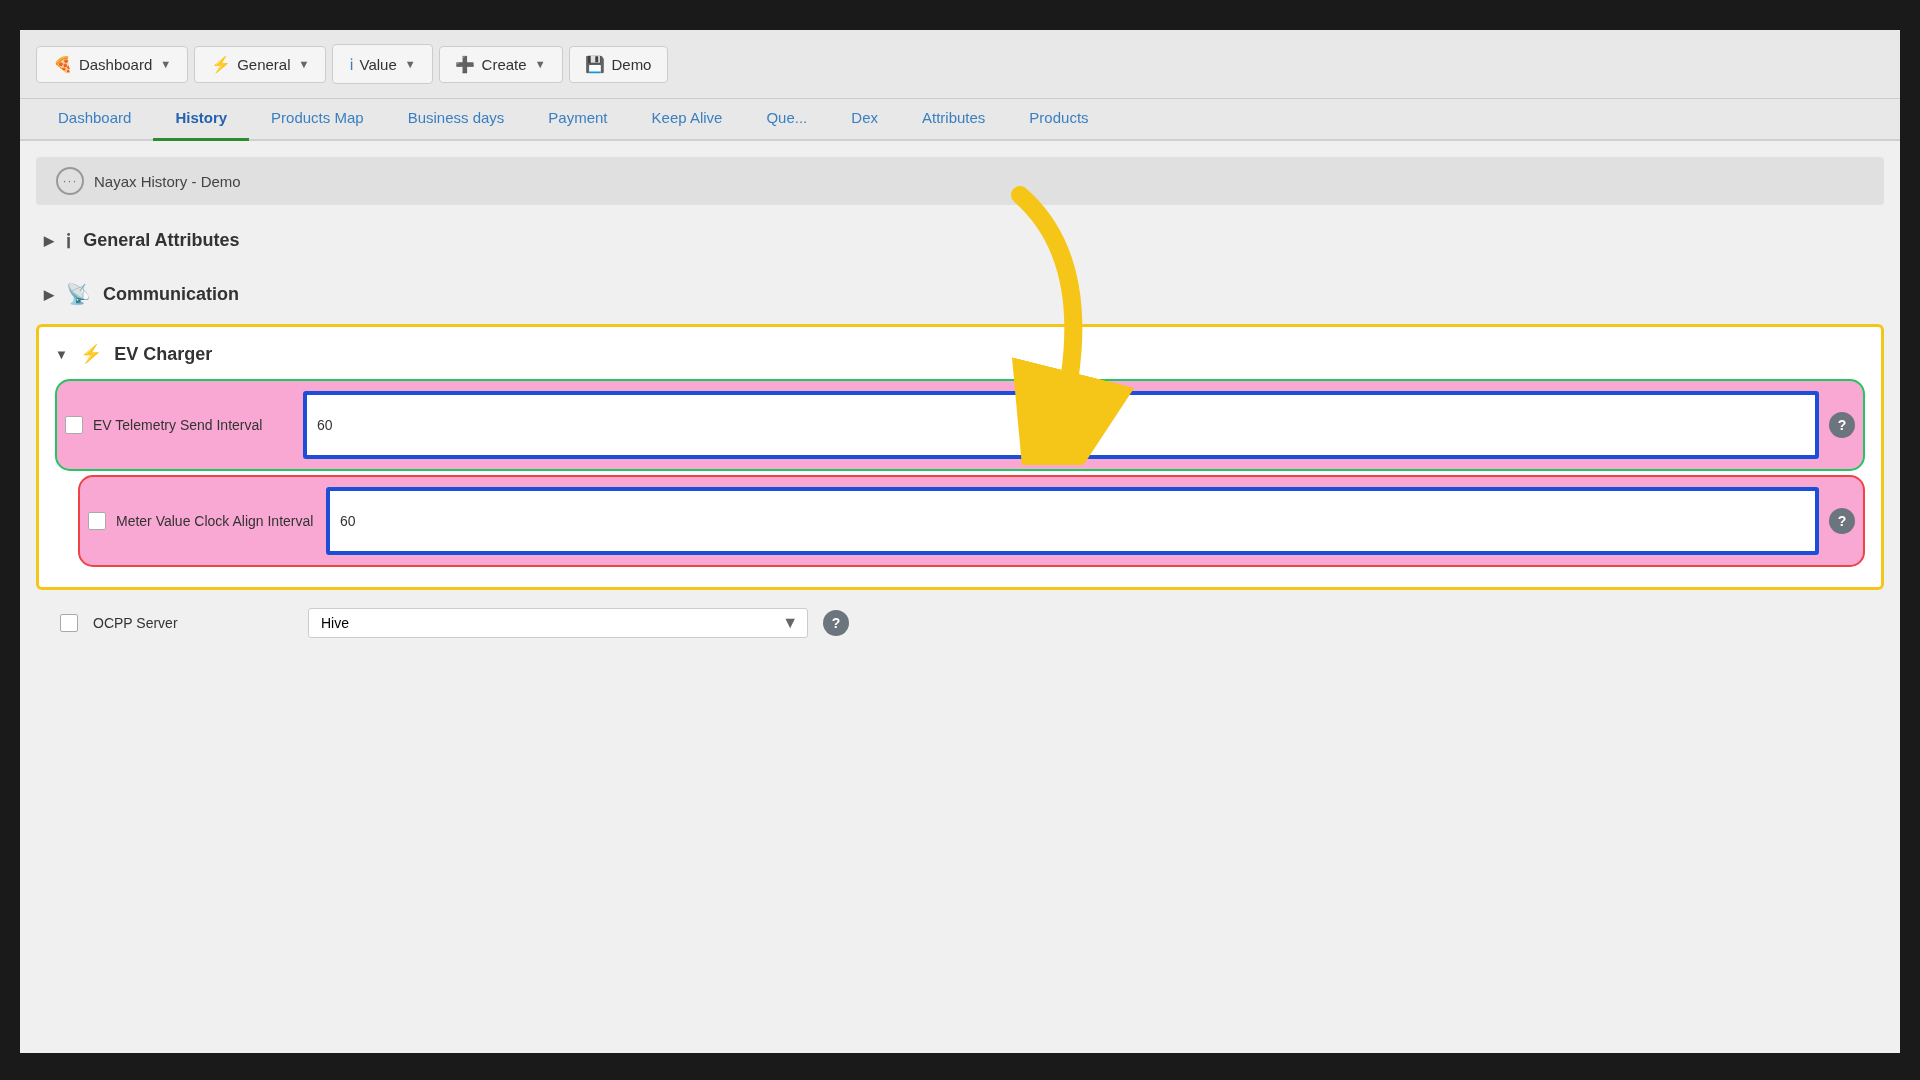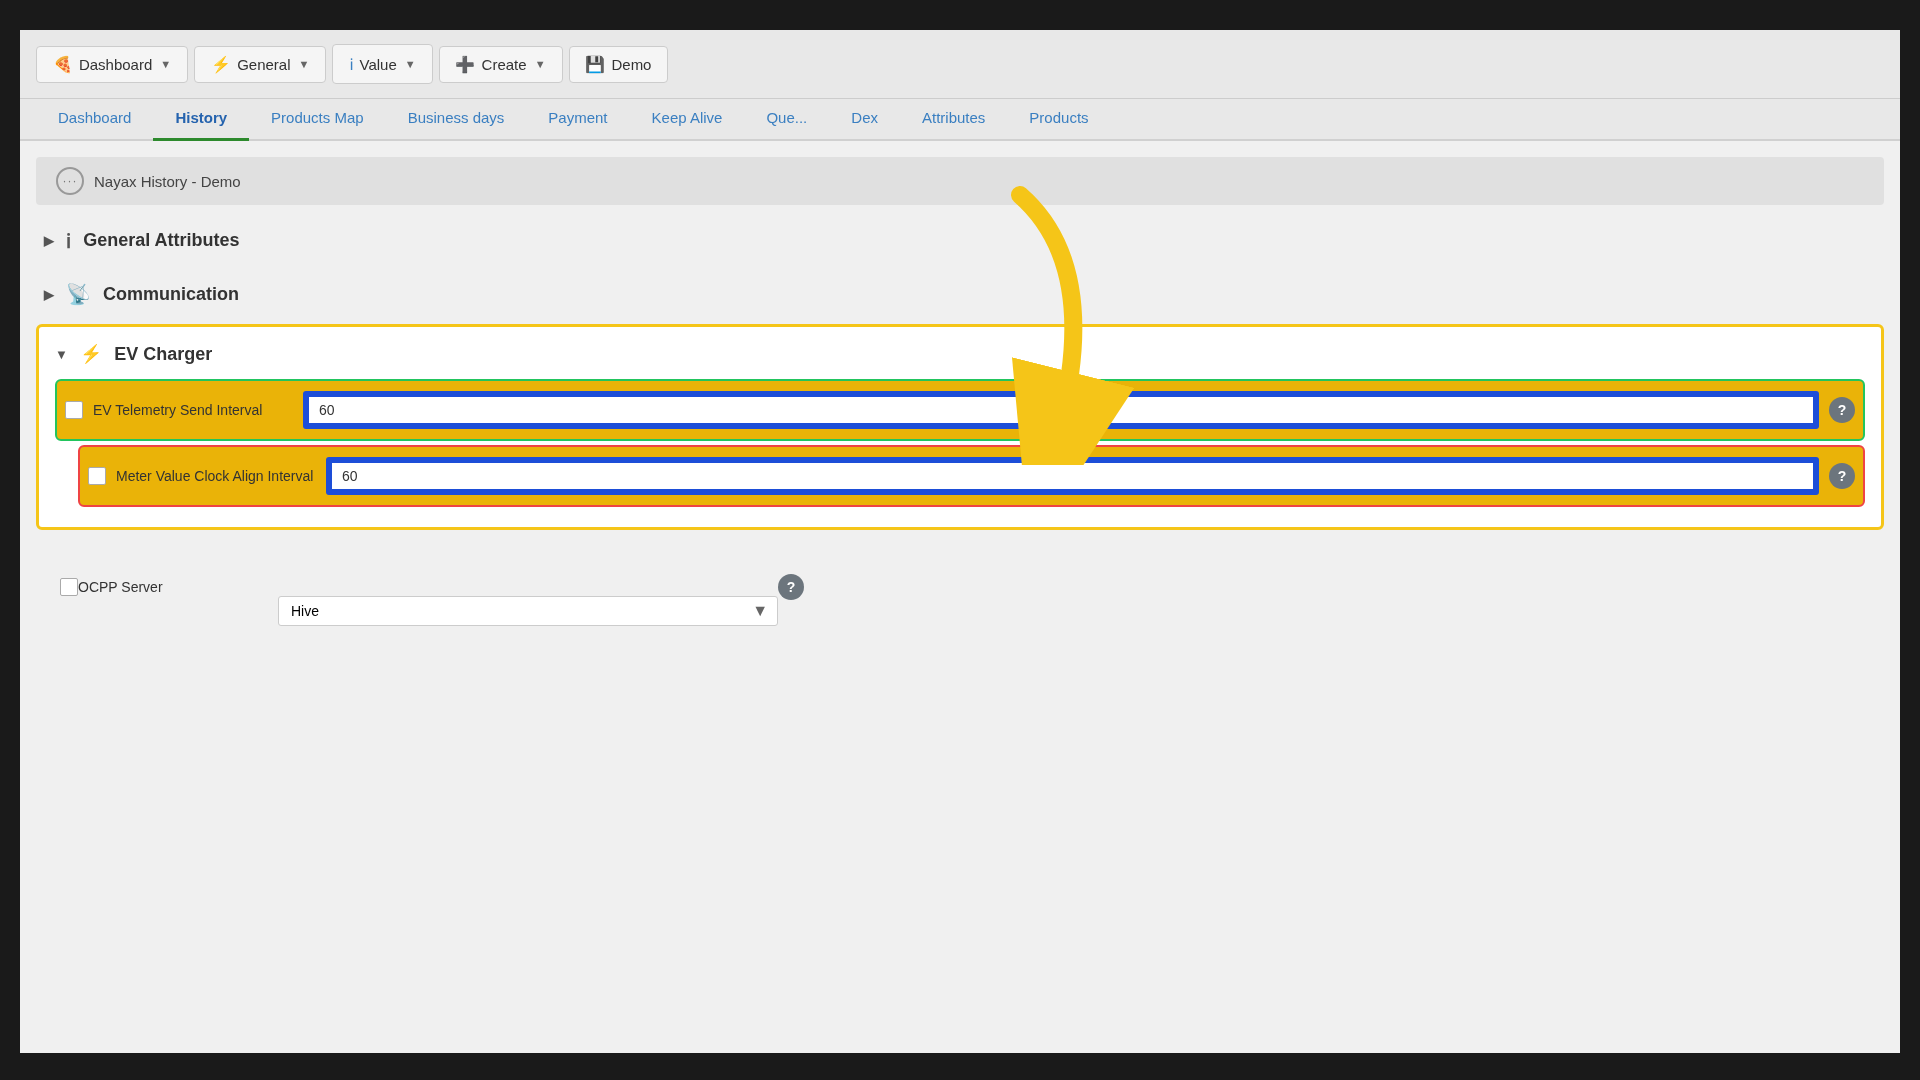--- a/index.html
+++ b/index.html
@@ -146,22 +146,22 @@
     }
     .ev-charger-header .chevron-icon { font-size: 13px; color: #555; }
     .ev-charger-header .ev-icon { color: #555; font-size: 18px; }
 
     
     .form-row {
       display: flex;
       align-items: center;
       padding: 10px 8px;
       margin-bottom: 4px;
-      border-radius: 6px;
-      background: #eab308;
+      border-radius: 15px;
+      background: #f9a8d4;
     }
     .form-row.green-border {
       border: 2px solid #22c55e;
     }
     .form-row.red-border {
       border: 2px solid #ef4444;
       margin-left: 23px;
     }
     .form-row .checkbox {
       width: 18px;
@@ -173,23 +173,23 @@
       flex-shrink: 0;
     }
     .form-row .field-label {
       font-size: 14px;
       color: #333;
       min-width: 200px;
       flex-shrink: 0;
     }
     .form-row .field-input {
       flex: 1;
-      border: 6px solid #1d4ed8;
+      border: 4px solid #1d4ed8;
       border-radius: 3px;
-      padding: 5px 10px;
+      padding: 22px 10px;
       font-size: 14px;
       color: #333;
       background: white;
       margin-left: 10px;
     }
     .form-row .help-btn {
       width: 26px;
       height: 26px;
       border-radius: 50%;
       background: #6c757d;
@@ -204,40 +204,39 @@
       margin-left: 10px;
       flex-shrink: 0;
     }
 
     
     .ocpp-row {
       display: flex;
       align-items: center;
       padding: 10px 24px;
       margin: 4px 16px;
-      gap: 0;
+      gap: 15px;
     }
     .ocpp-row .checkbox {
       width: 18px;
       height: 18px;
       border: 1px solid #aaa;
       border-radius: 2px;
       background: white;
       flex-shrink: 0;
     }
     .ocpp-row .field-label {
       font-size: 14px;
       color: #333;
       min-width: 200px;
     }
     .ocpp-row .select-wrapper {
       flex: 1;
       position: relative;
       max-width: 500px;
-      margin-top: 48px;
     }
     .ocpp-row select {
       width: 100%;
       padding: 6px 12px;
       font-size: 14px;
       border: 1px solid #ccc;
       border-radius: 3px;
       background: white;
       appearance: none;
       -webkit-appearance: none;

